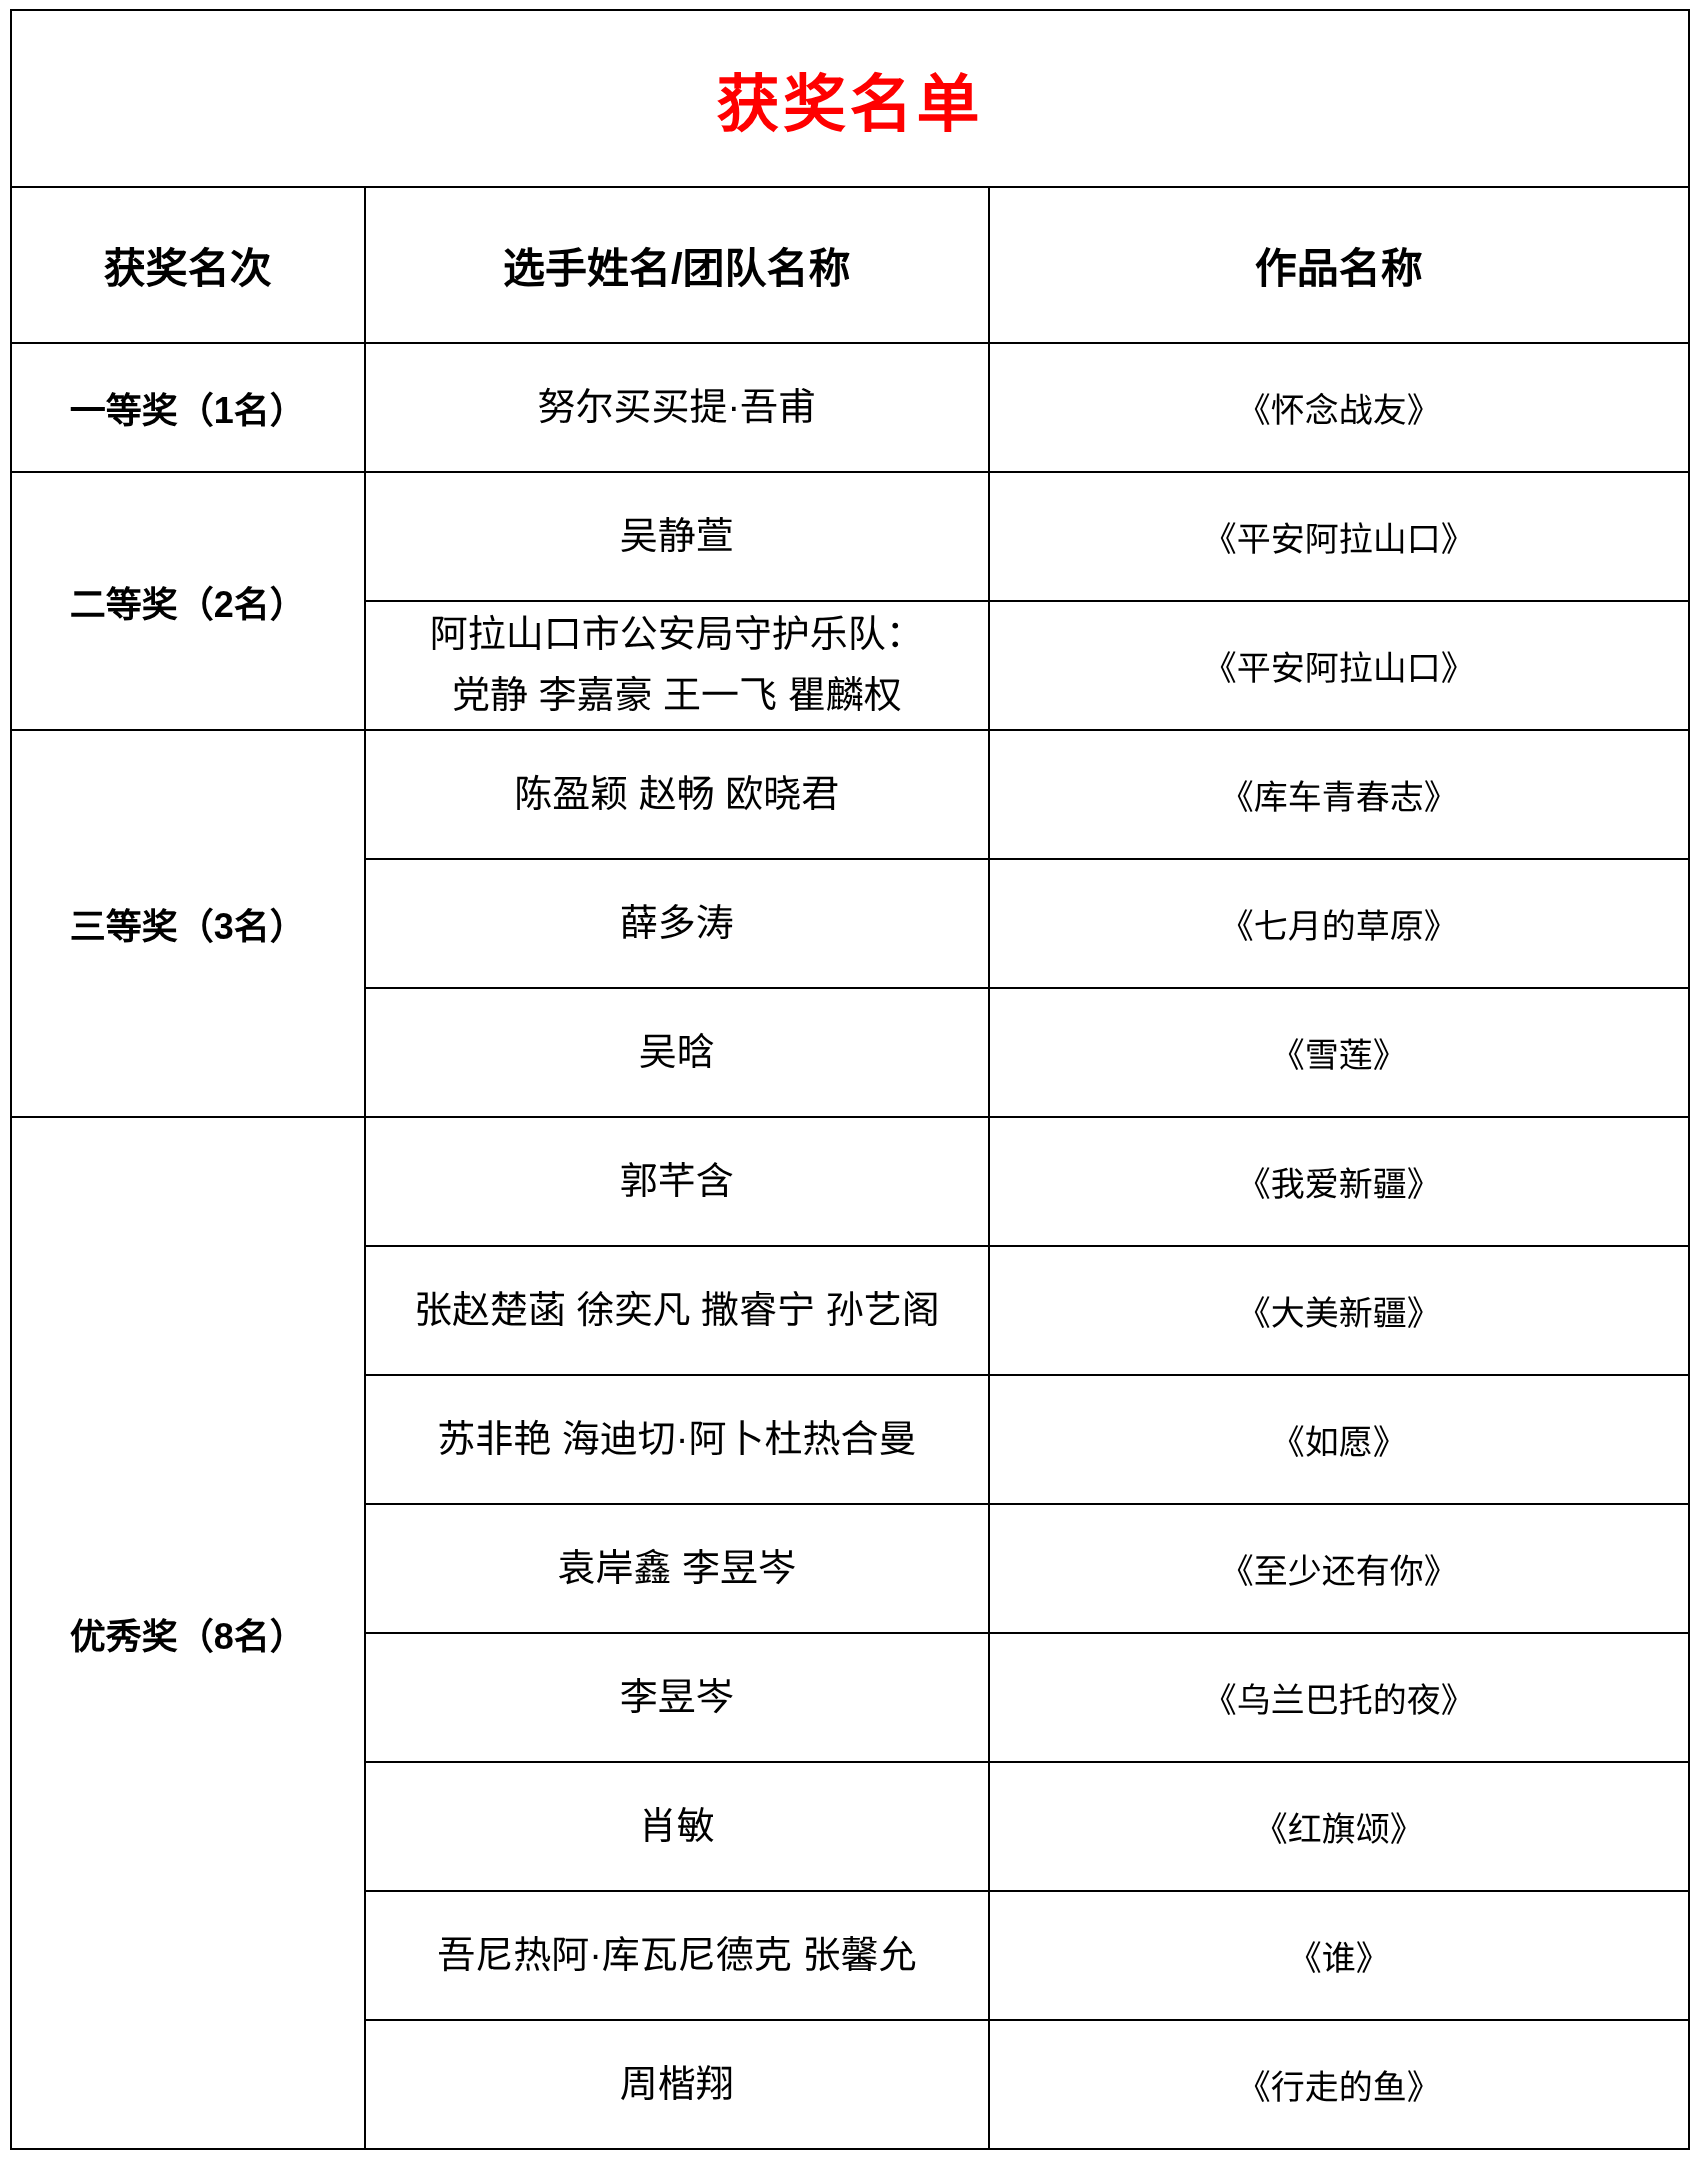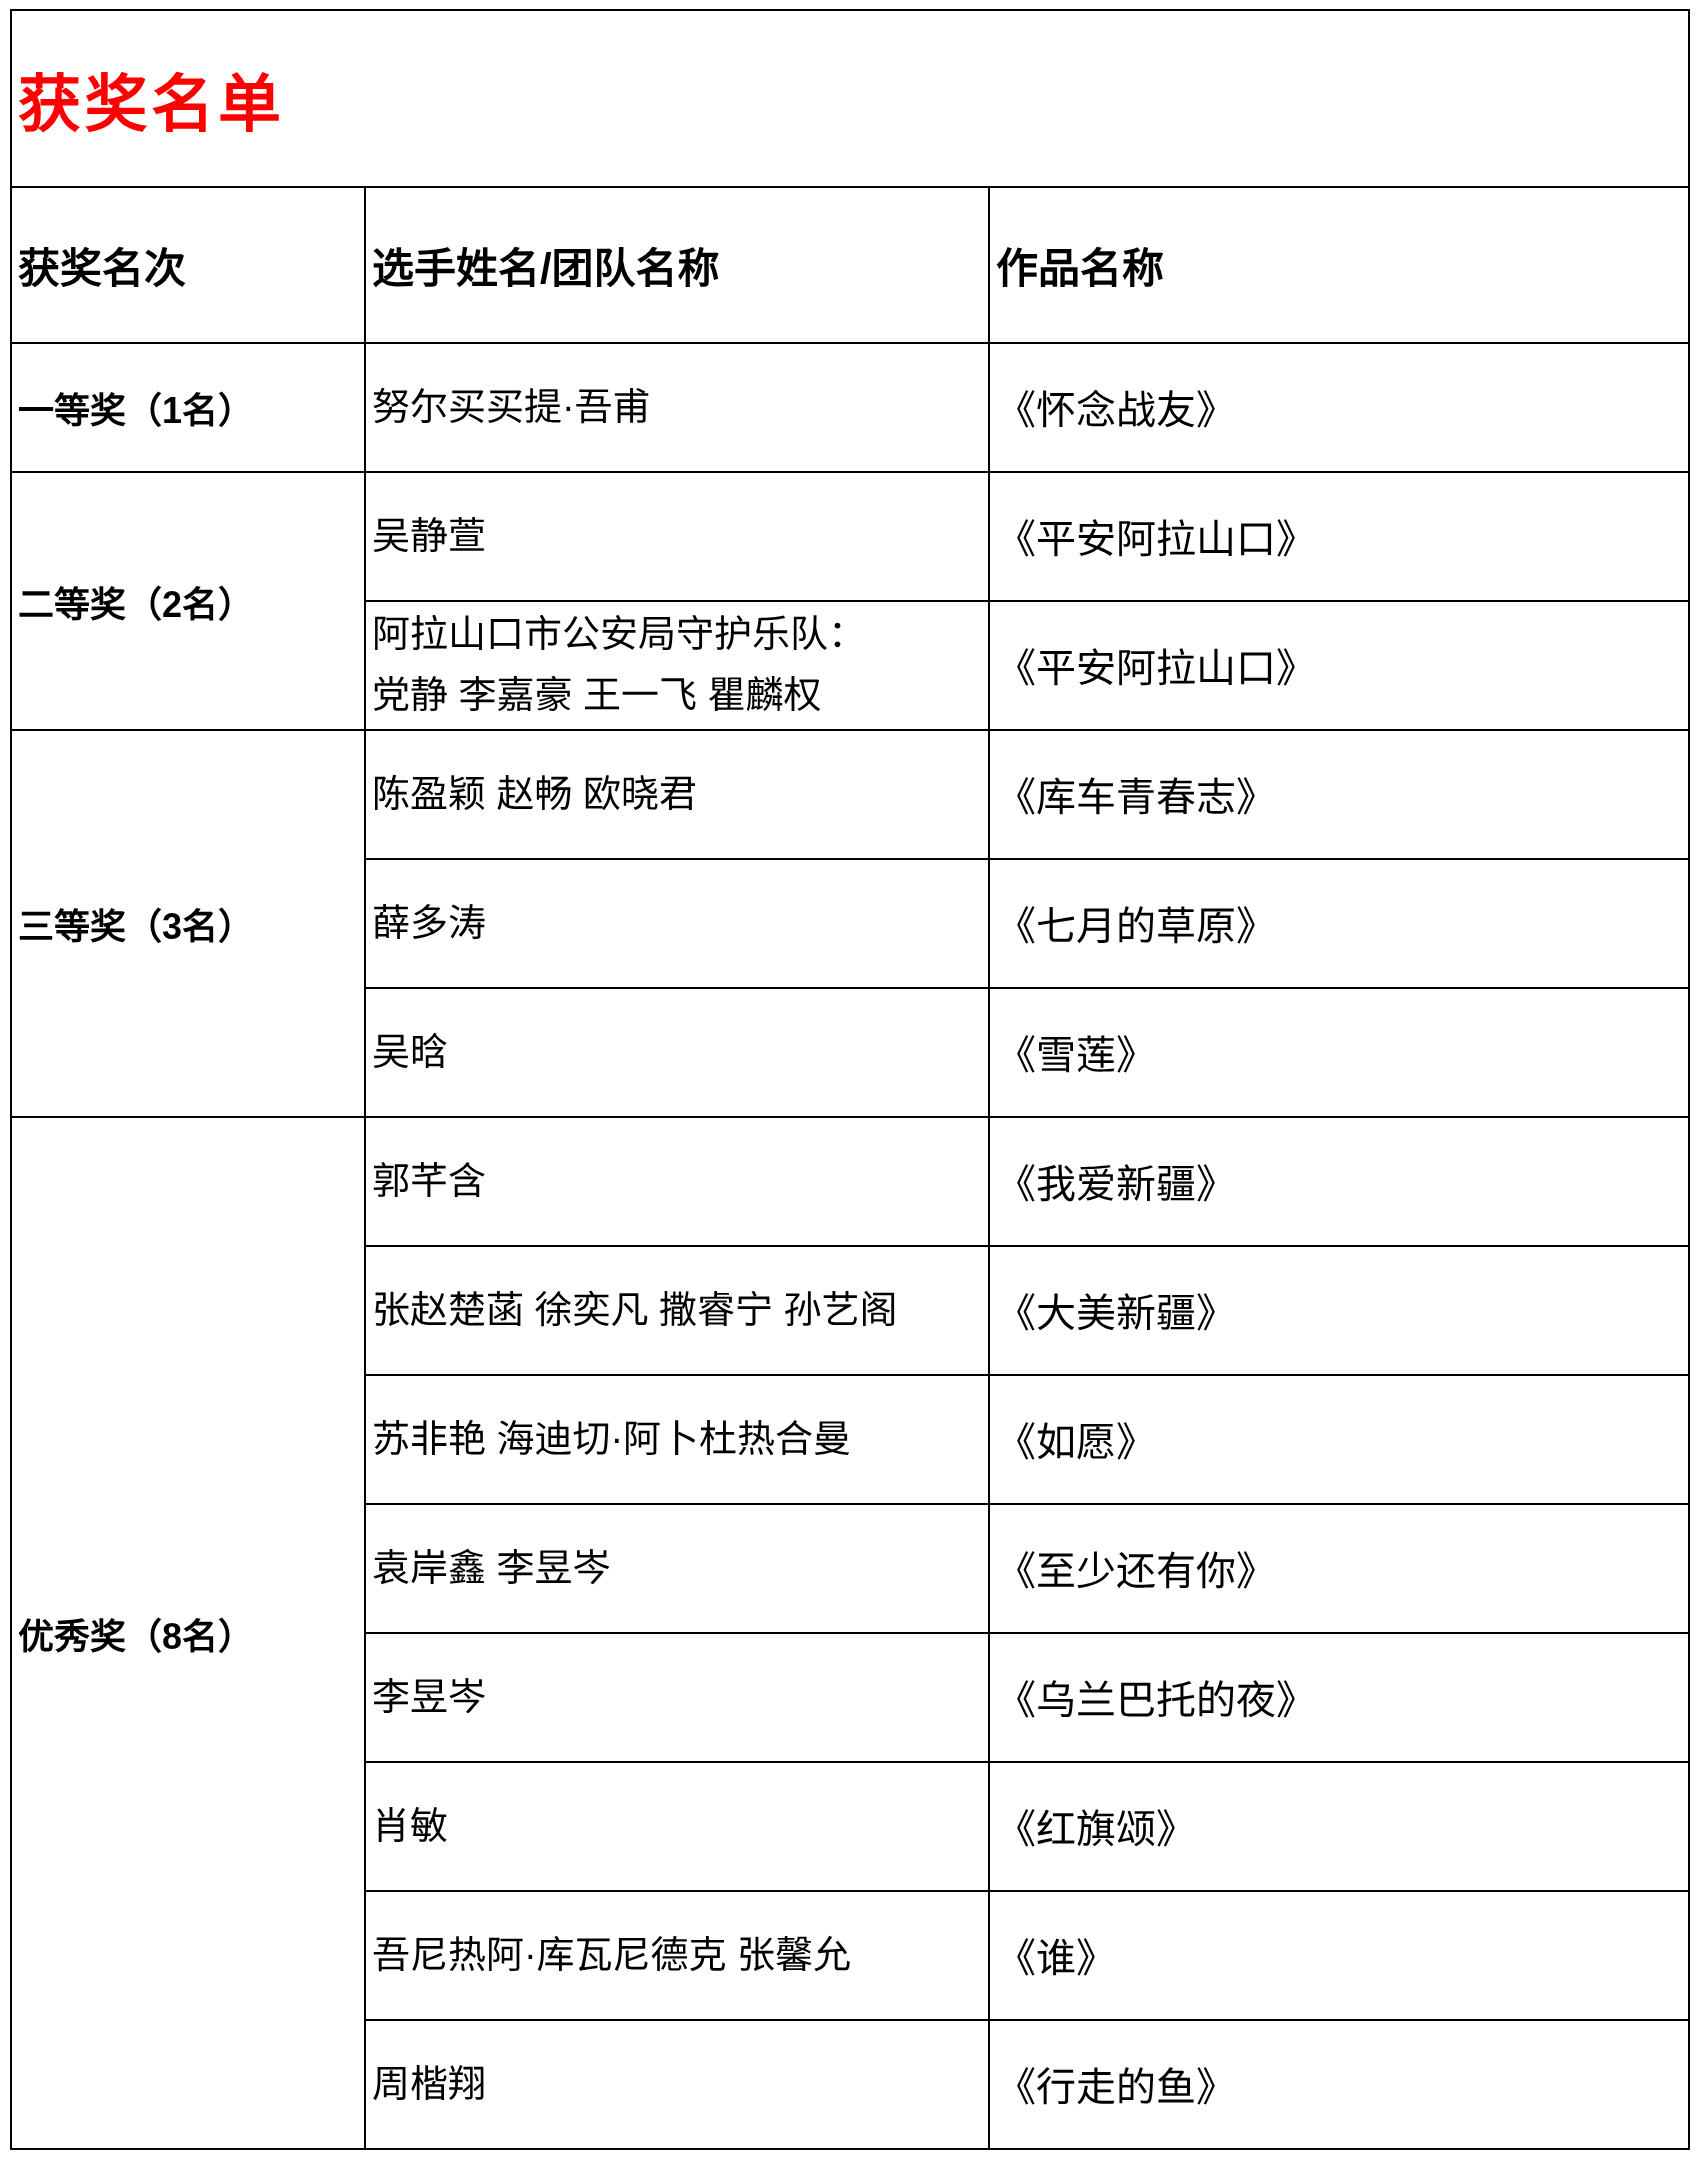--- a/index.html
+++ b/index.html
@@ -18,21 +18,21 @@
     position: absolute;
     left: 9.8px;
     top: 8.6px;
     width: 1679px;
     border-collapse: collapse;
     table-layout: fixed;
     background: #ffffff;
   }
   table.award-table td, table.award-table th {
     border: 2.5px solid #000000;
-    text-align: left;
+    text-align: center;
     vertical-align: middle;
     padding: 0 6.1px;
     overflow: hidden;
   }
   col.c-award { width: 354px; }
   col.c-name  { width: 624px; }
   col.c-work  { width: 700px; }
 
   tr.title-row    { height: 177px; }
   tr.header-row   { height: 156px; }
@@ -53,21 +53,21 @@
     font-size: 36px;
   }
   td.name-cell {
     font-weight: normal;
     font-size: 38px;
     white-space: pre-line;
     line-height: 1.6;
   }
   td.work-cell {
     font-weight: normal;
-    font-size: 40px;
+    font-size: 34px;
   }
 </style>
 </head>
 <body>
 
 <table class="award-table">
   <colgroup>
     <col class="c-award">
     <col class="c-name">
     <col class="c-work">

